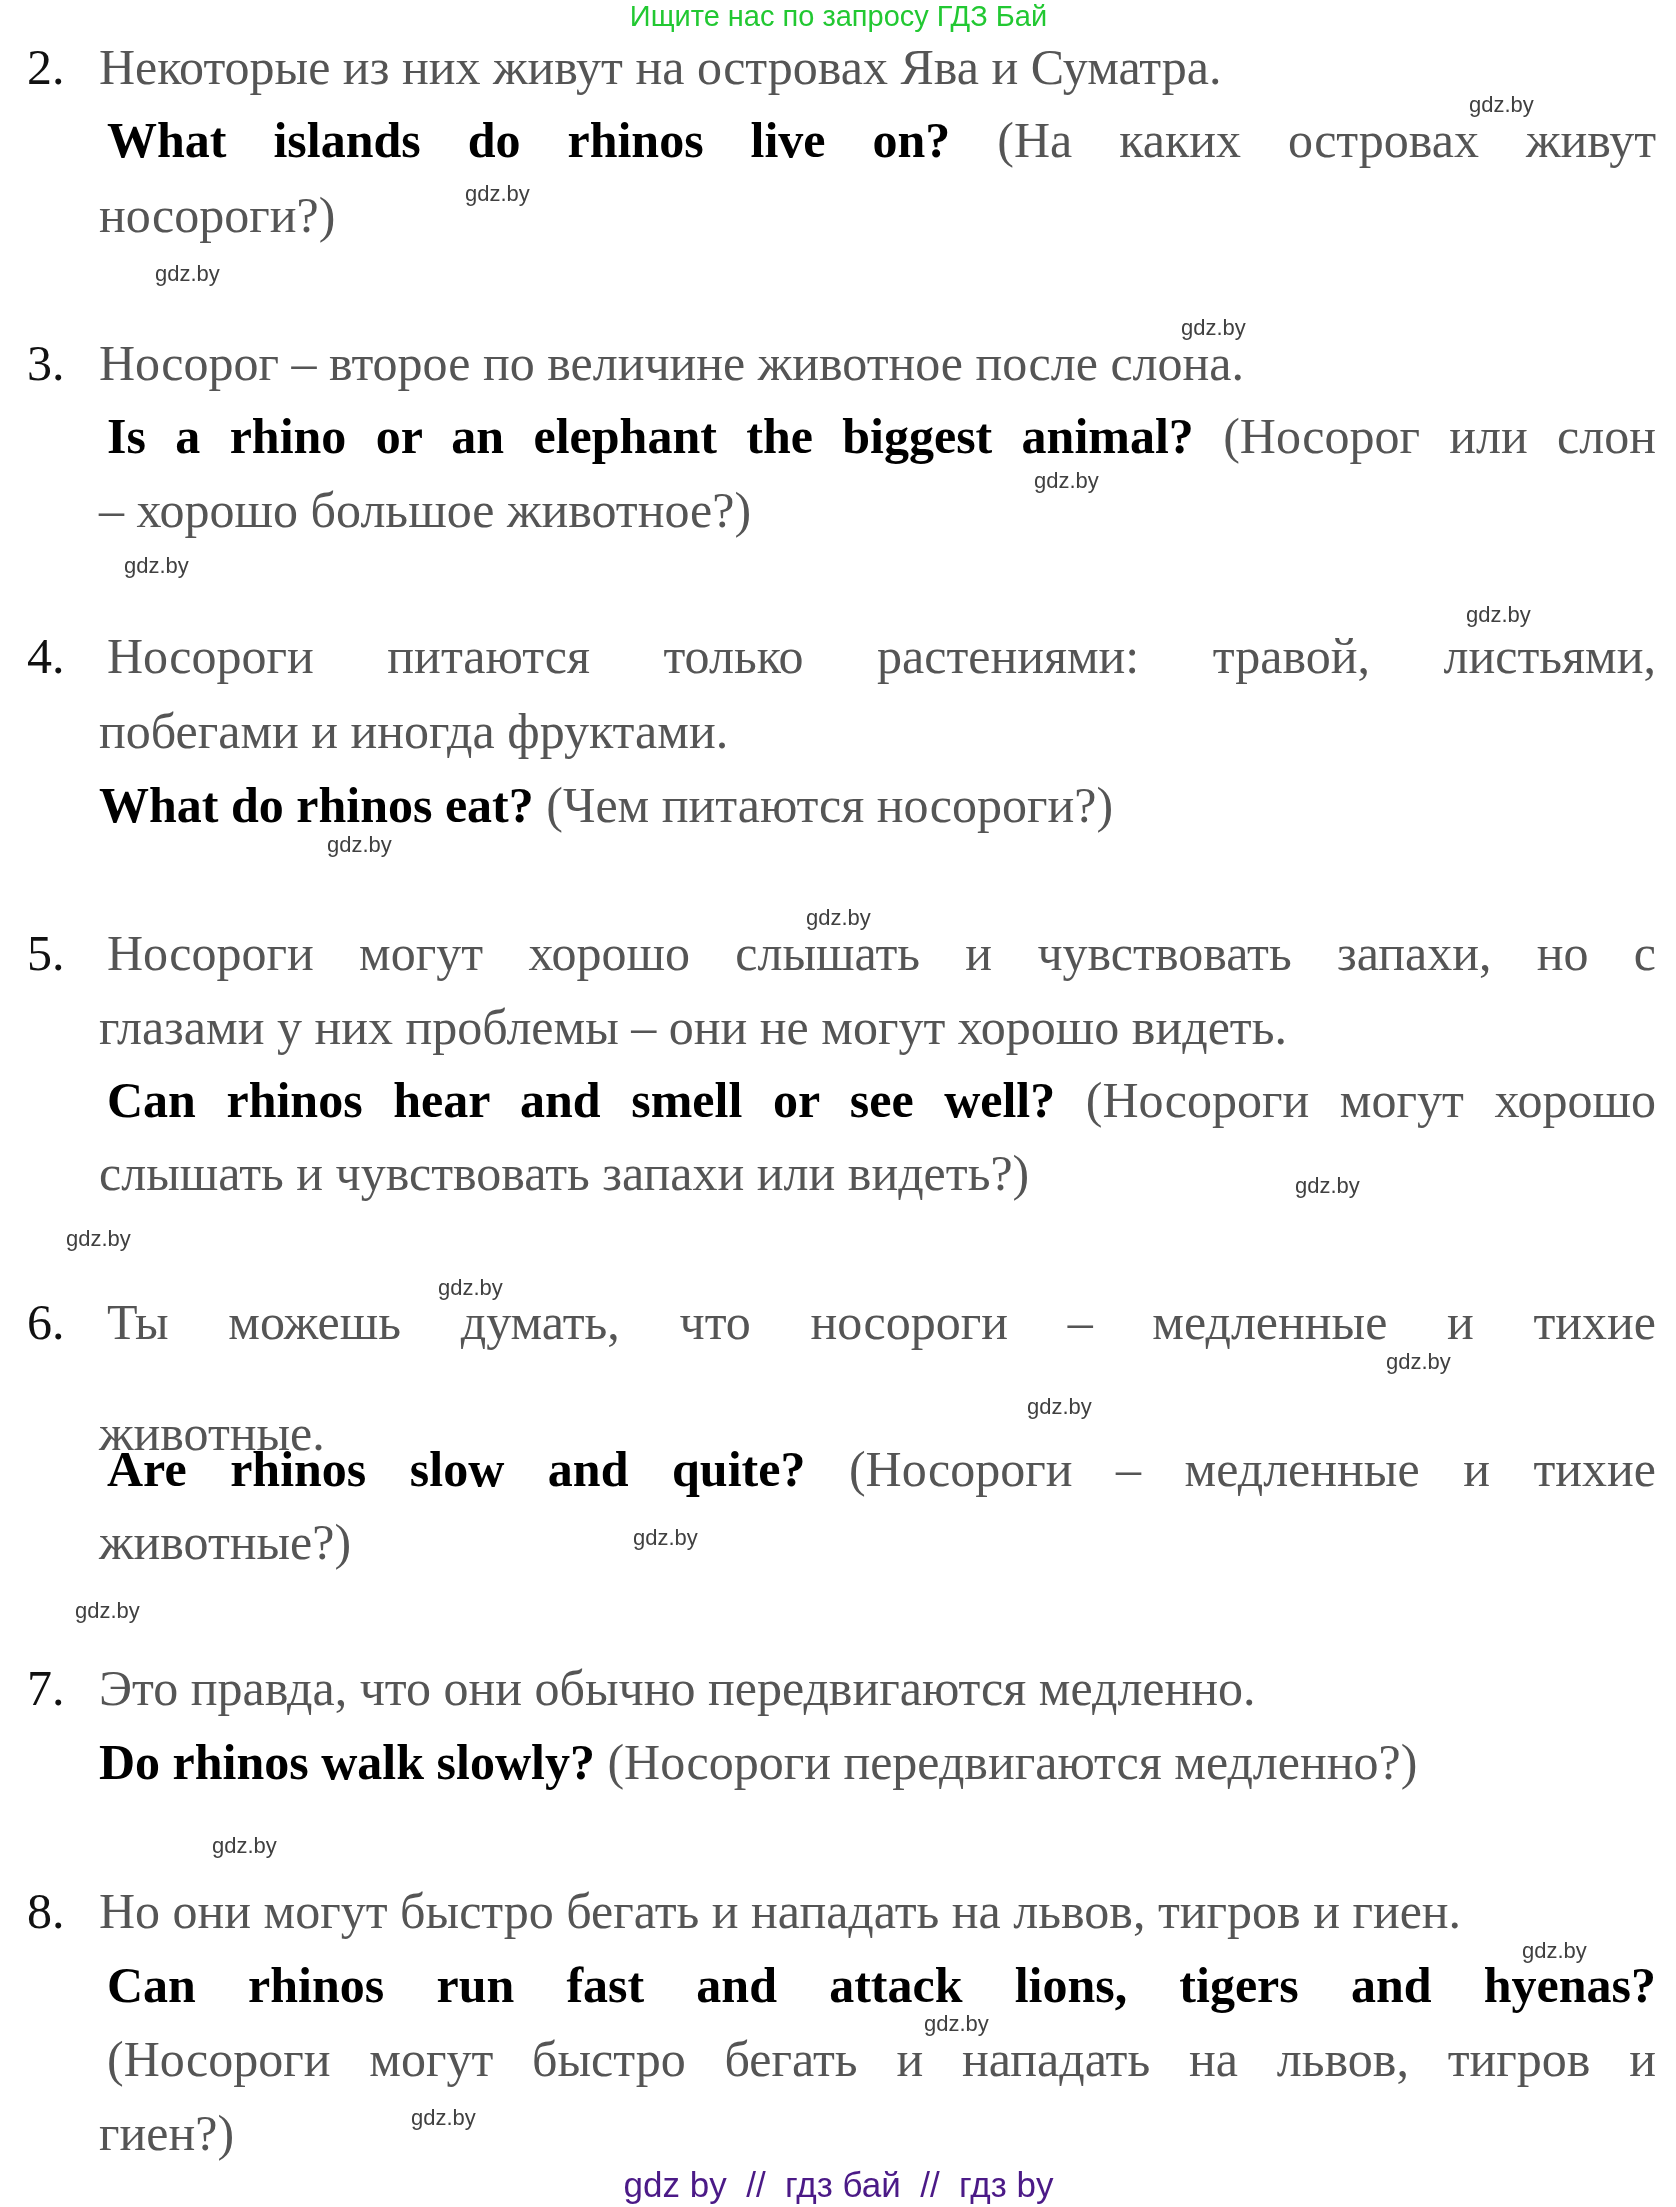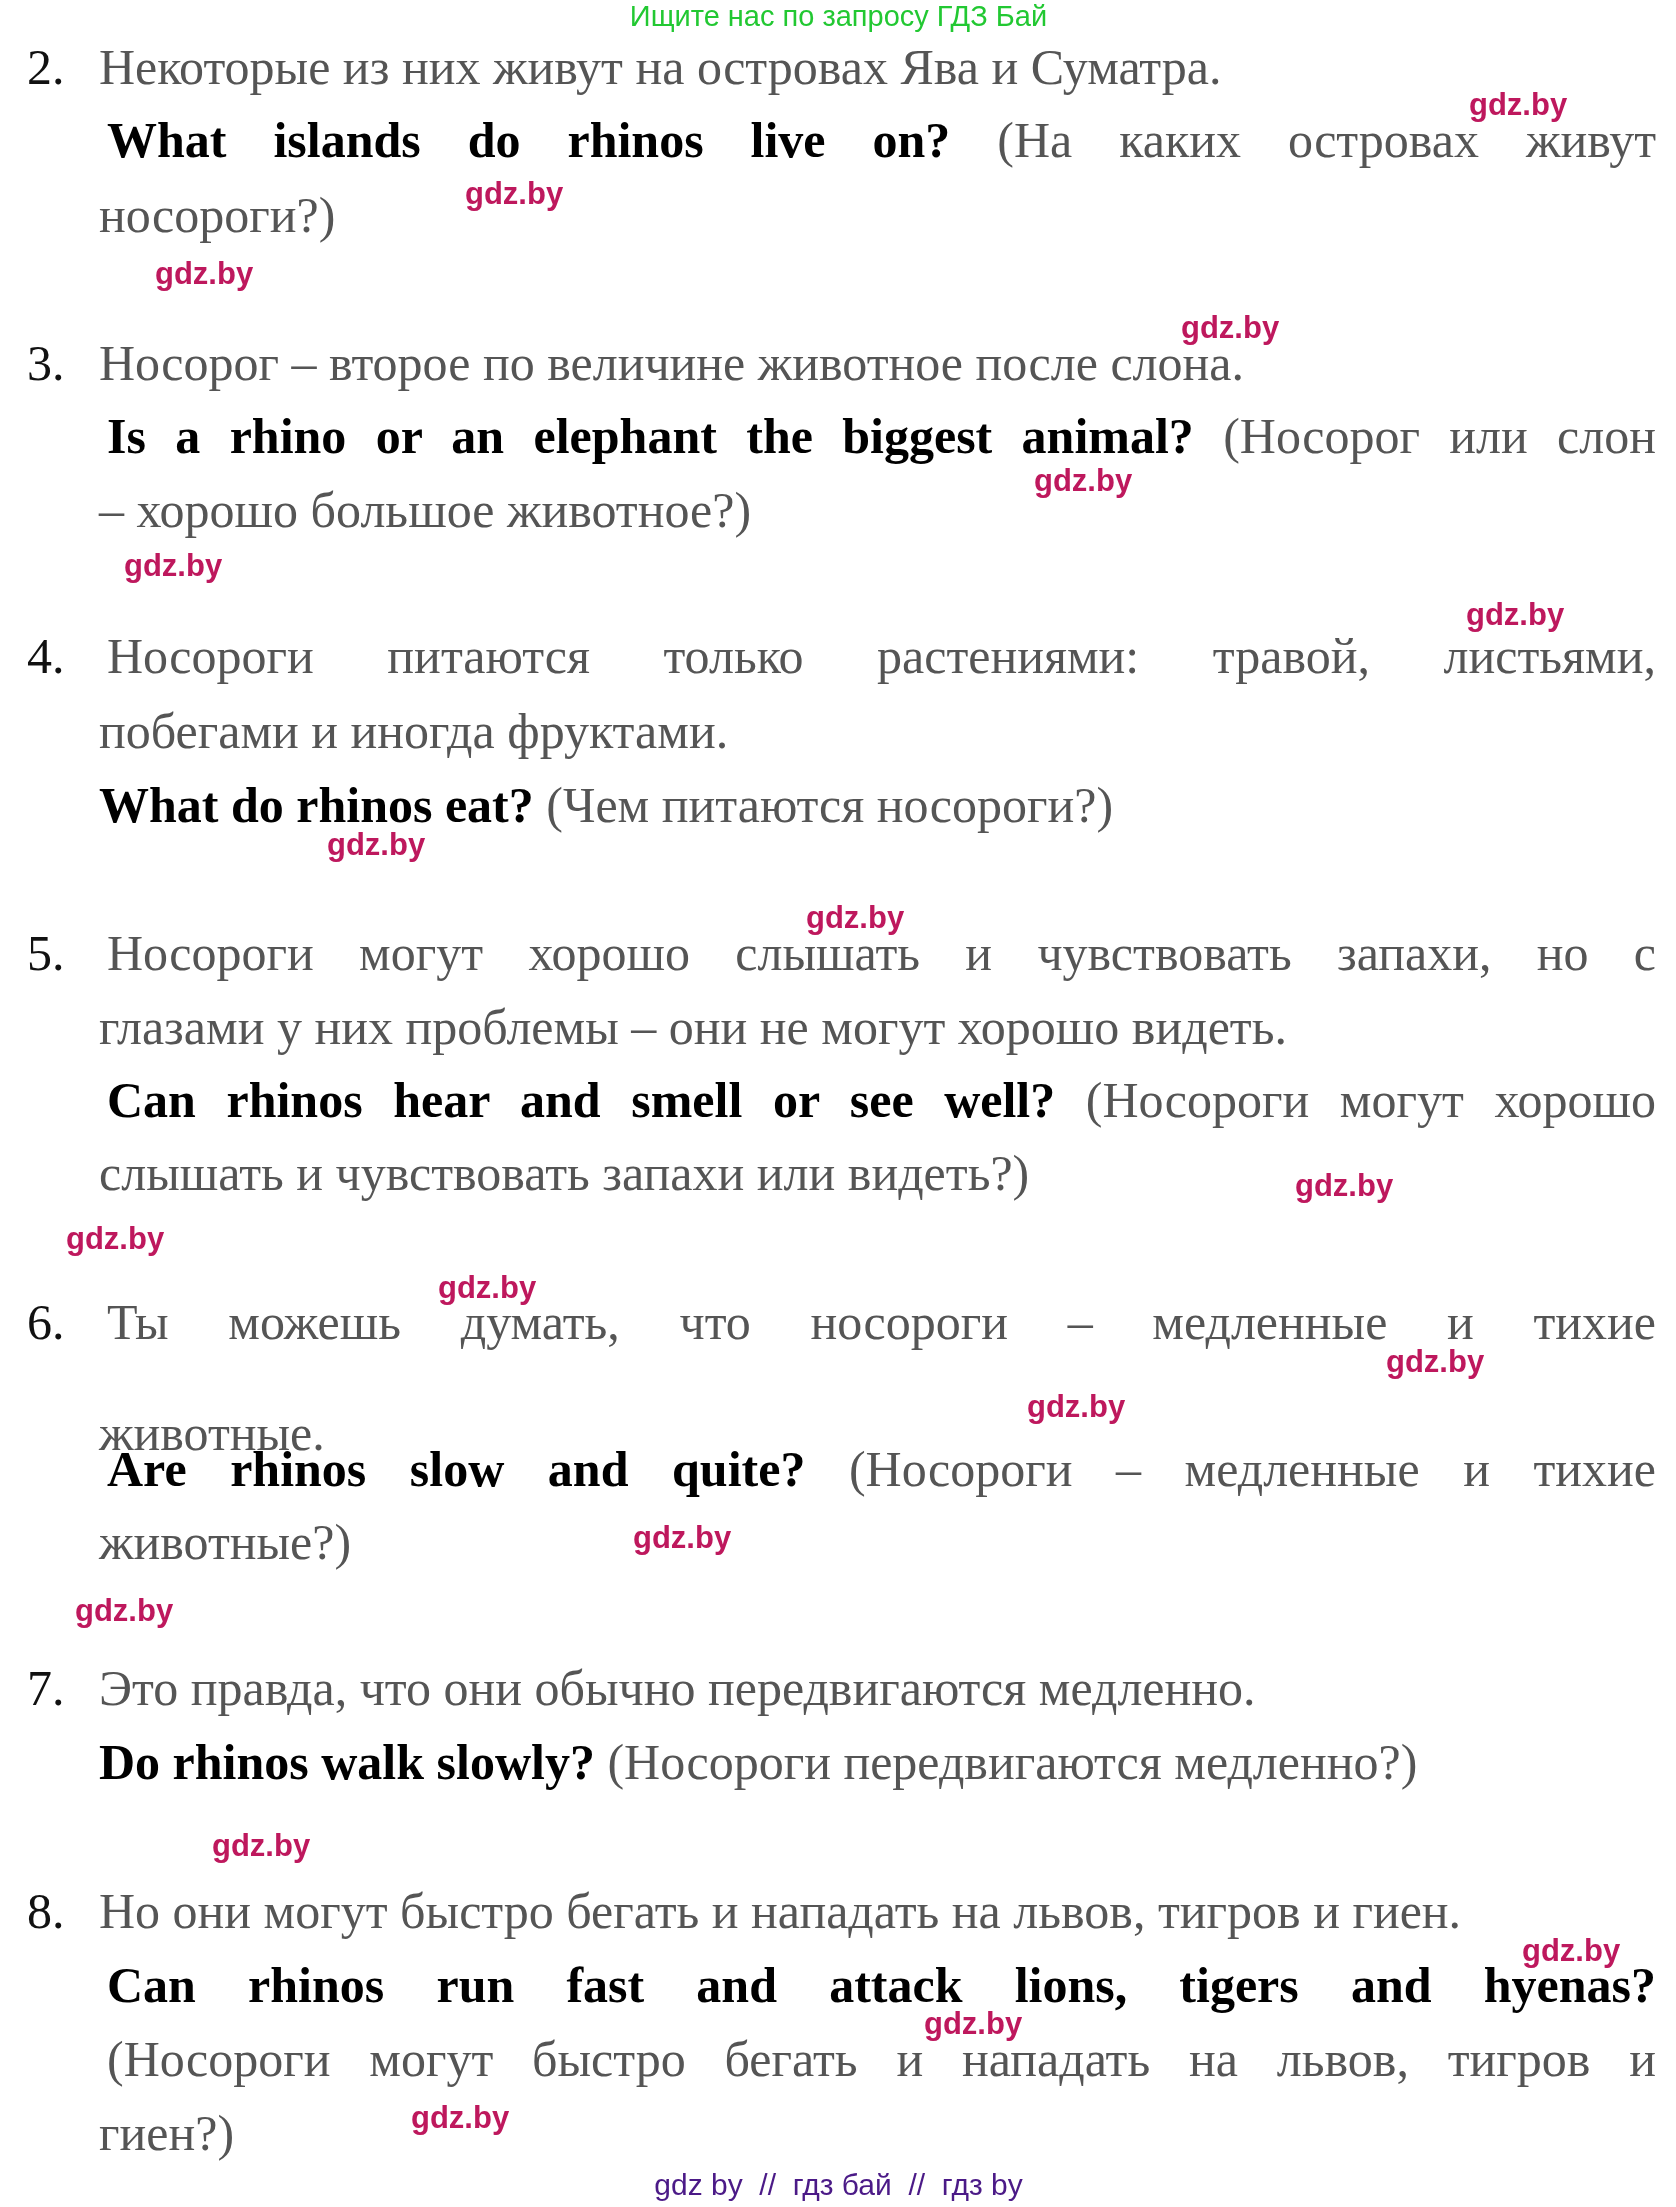--- a/index.html
+++ b/index.html
@@ -5,38 +5,38 @@
   html, body { margin: 0; padding: 0; background: #ffffff; }
   body { width: 1677px; height: 2207px; position: relative; overflow: hidden; }
   .page { position: absolute; left: 0; top: 0; width: 1677px; height: 2207px; }
   .top-banner {
     position: absolute; left: 0; top: 0; width: 1677px; text-align: center;
     font-family: "Liberation Sans", sans-serif; font-size: 29px; line-height: 32.5px;
     color: #22c832;
   }
   .footer-banner {
     position: absolute; left: 0; top: 2169px; width: 1677px; text-align: center;
-    font-family: "Liberation Sans", sans-serif; font-size: 30px; line-height: 32.5px;
+    font-family: "Liberation Sans", sans-serif; font-size: 35px; line-height: 32.5px;
     color: #4b1a87; white-space: pre;
   }
   .line {
     position: absolute; left: 99px; width: 1549px; height: 57px;
     font-family: "Liberation Serif", serif; font-size: 50px; line-height: 57px;
     color: #555555; white-space: nowrap;
   }
   .line.justify { text-align: justify; text-align-last: justify; margin-left: 8px; }
   .num {
     position: absolute; left: 27px; height: 57px;
     font-family: "Liberation Serif", serif; font-size: 50px; line-height: 57px;
     color: #111111;
   }
   .q { font-weight: bold; color: #000000; }
   .wm {
     position: absolute; font-family: "Liberation Sans", sans-serif;
-    font-size: 31px; line-height: 29px; color: #be185d; font-weight: bold;
+    font-size: 22px; line-height: 29px; color: #404040;
   }
 </style>
 </head>
 <body>
 
 <div class="page">
 
   <div class="top-banner">Ищите нас по запросу ГДЗ Бай</div>
 
   <div class="num" style="top:39px">2.</div>

